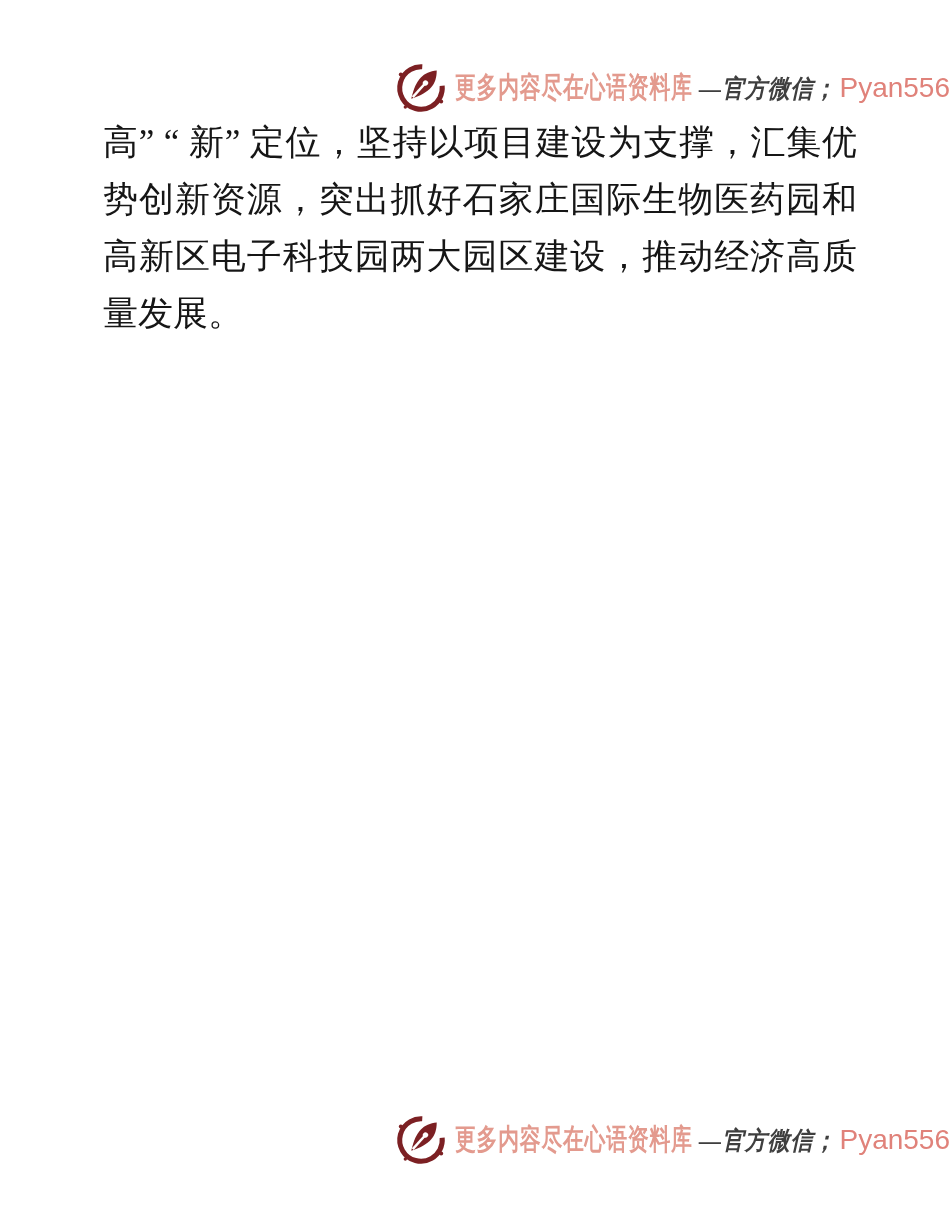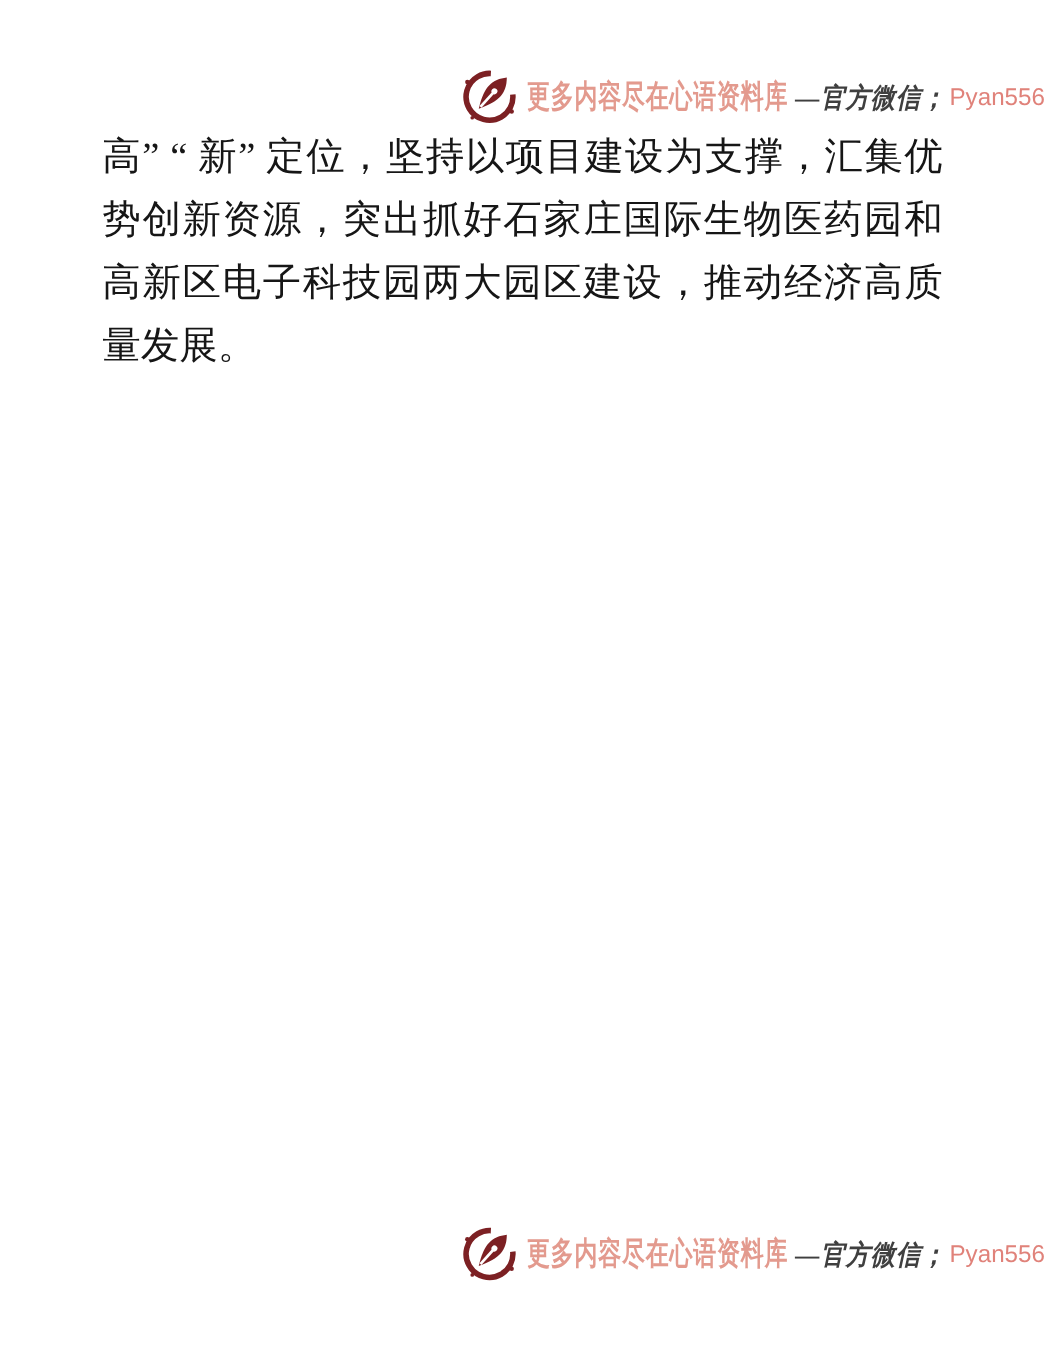--- a/index.html
+++ b/index.html
@@ -43,36 +43,36 @@
     color: var(--label, #3f3f3f);
     font-style: italic;
     font-weight: bold;
     transform: scaleX(0.88);
     transform-origin: left center;
     margin-right: -16px;
     letter-spacing: 1px;
   }
   .wm-id {
     display: inline-block;
-    font-size: 22px;
+    font-size: 28px;
     color: var(--wechat_id, #e0827a);
     font-family: "Liberation Sans", "DejaVu Sans", sans-serif;
     font-style: normal;
   }
 
   
   .article {
     position: absolute;
     top: 114px;
     left: 93px;
     width: 764px;
     color: var(--body_text, #161616);
   }
   .para {
-    margin: 0 0 26px 0;
+    margin: 0 0 26px 10px;
     font-size: 35px;
     line-height: 57px;
     text-align: justify;
     text-justify: inter-character;
     letter-spacing: 0px;
     word-break: break-all;
   }
   .para.indent { text-indent: 0.55em; }
 </style>
 </head>

